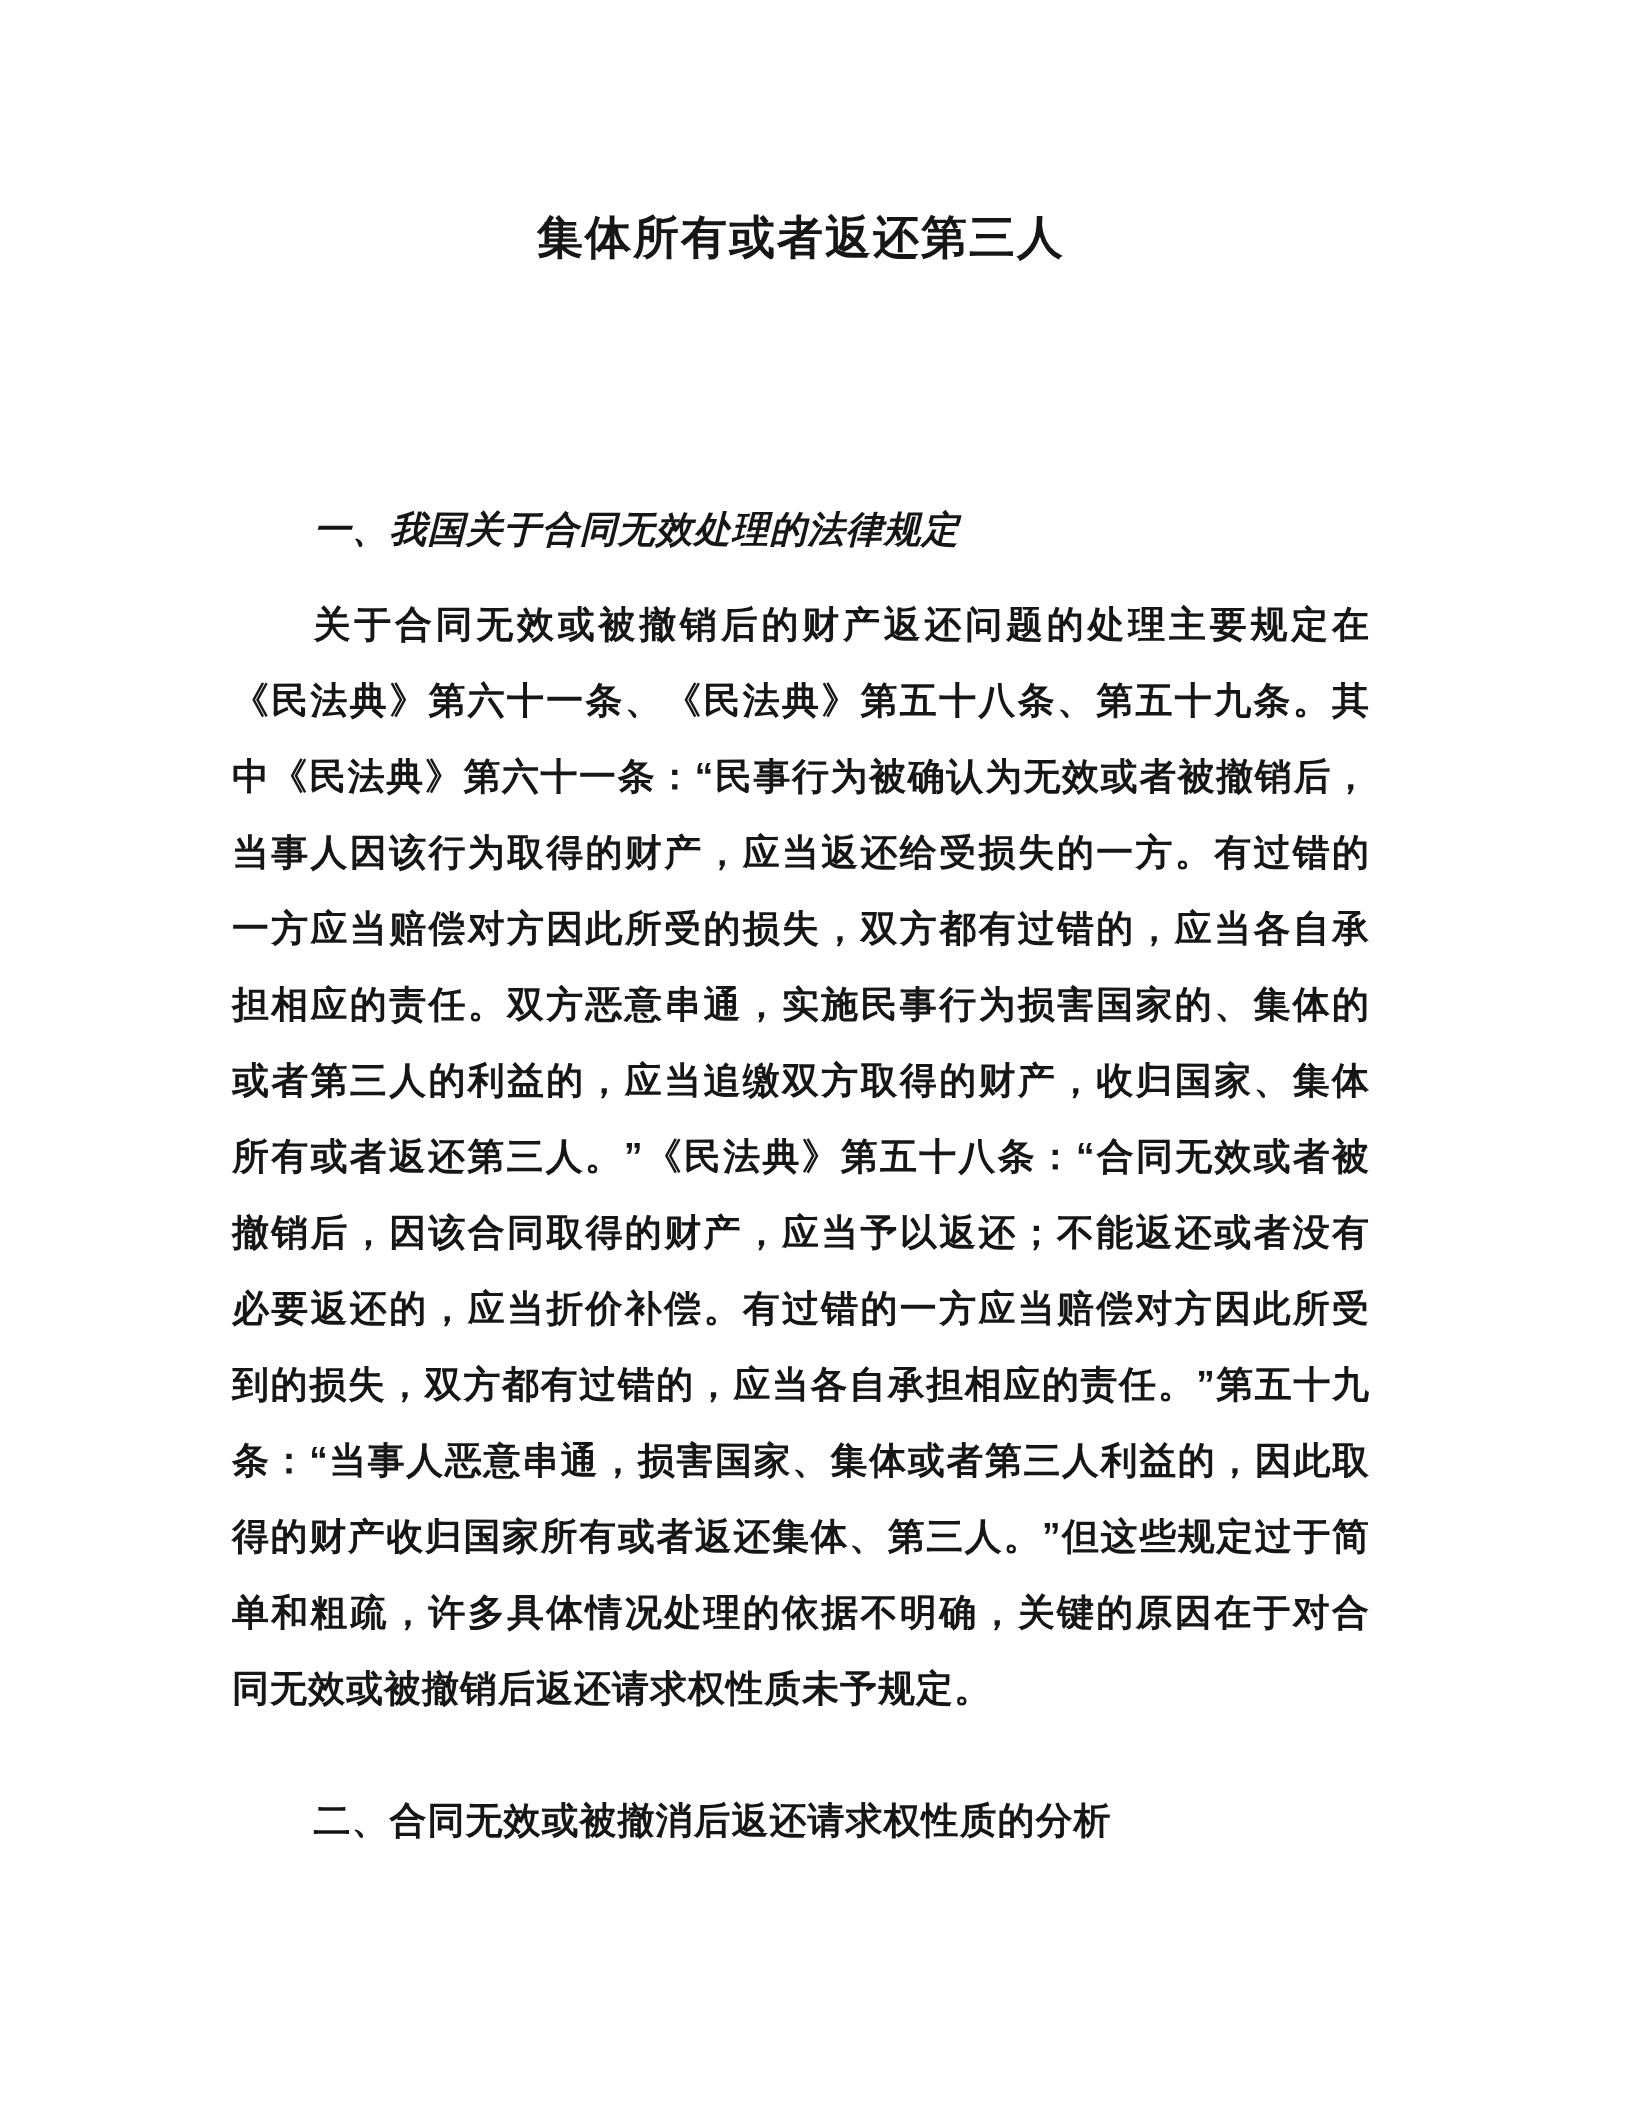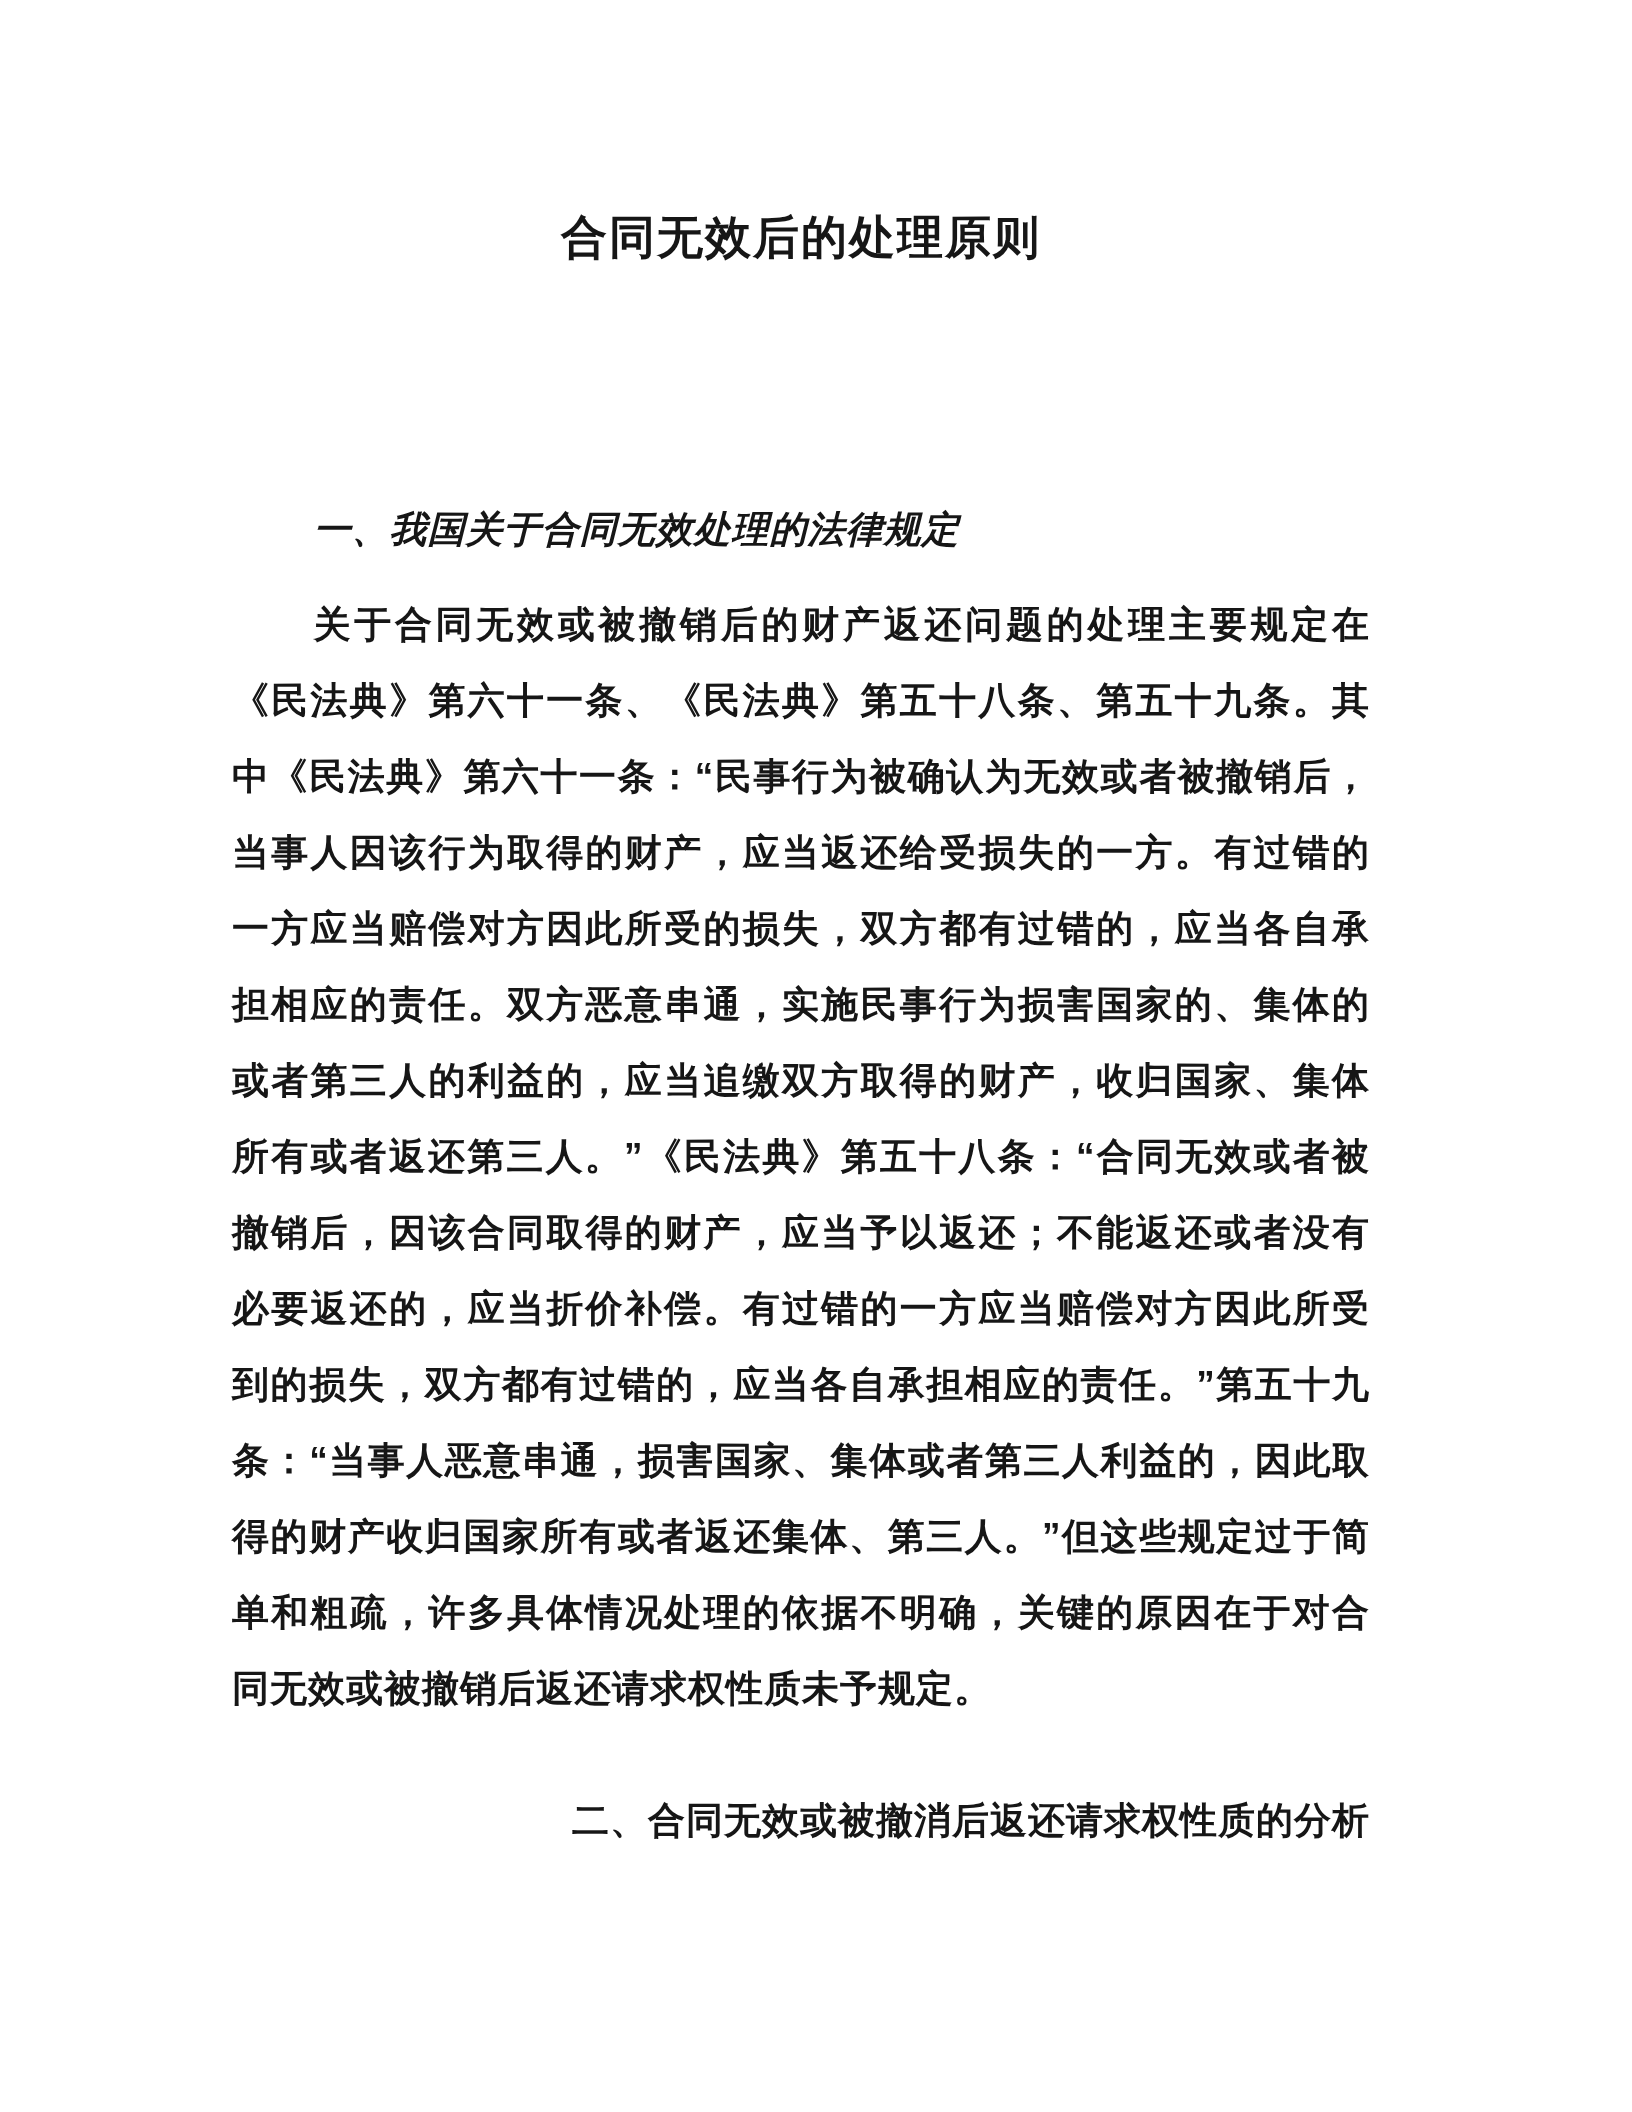--- a/index.html
+++ b/index.html
@@ -33,37 +33,36 @@
     line-height: 1.6;
     text-indent: 2.2em;
     letter-spacing: 1px;
   }
   .heading-1 {
     margin-top: 232px;
     font-style: italic;
   }
   .heading-2 {
     margin-top: 64px;
-    text-align: right;
   }
   .body-paragraph {
     margin: 28px 0 0 0;
     font-size: 37px;
     font-weight: 700;
     line-height: 76px;
     text-align: justify;
     text-indent: 2.2em;
     letter-spacing: 1px;
     word-break: break-all;
   }
 </style>
 </head>
 <body>
 
 <div class="page">
-  <h1 class="doc-title">合同无效后的处理原则</h1>
+  <h1 class="doc-title">集体所有或者返还第三人</h1>
 
   <h2 class="section-heading heading-1">一、我国关于合同无效处理的法律规定</h2>
 
   <p class="body-paragraph">关于合同无效或被撤销后的财产返还问题的处理主要规定在《民法典》第六十一条、《民法典》第五十八条、第五十九条。其中《民法典》第六十一条：“民事行为被确认为无效或者被撤销后，当事人因该行为取得的财产，应当返还给受损失的一方。有过错的一方应当赔偿对方因此所受的损失，双方都有过错的，应当各自承担相应的责任。双方恶意串通，实施民事行为损害国家的、集体的或者第三人的利益的，应当追缴双方取得的财产，收归国家、集体所有或者返还第三人。”《民法典》第五十八条：“合同无效或者被撤销后，因该合同取得的财产，应当予以返还；不能返还或者没有必要返还的，应当折价补偿。有过错的一方应当赔偿对方因此所受到的损失，双方都有过错的，应当各自承担相应的责任。”第五十九条：“当事人恶意串通，损害国家、集体或者第三人利益的，因此取得的财产收归国家所有或者返还集体、第三人。”但这些规定过于简单和粗疏，许多具体情况处理的依据不明确，关键的原因在于对合同无效或被撤销后返还请求权性质未予规定。</p>
 
   <h2 class="section-heading heading-2">二、合同无效或被撤消后返还请求权性质的分析</h2>
 </div>
 
 </body></html>

